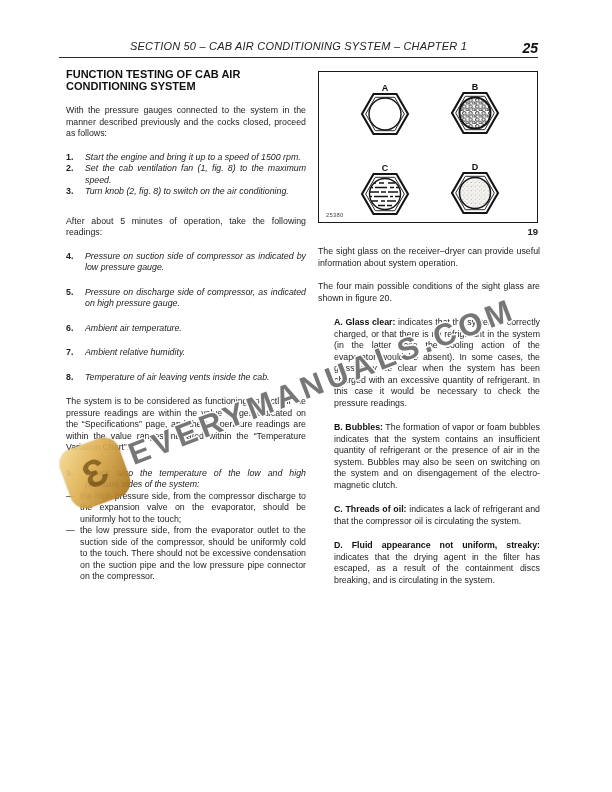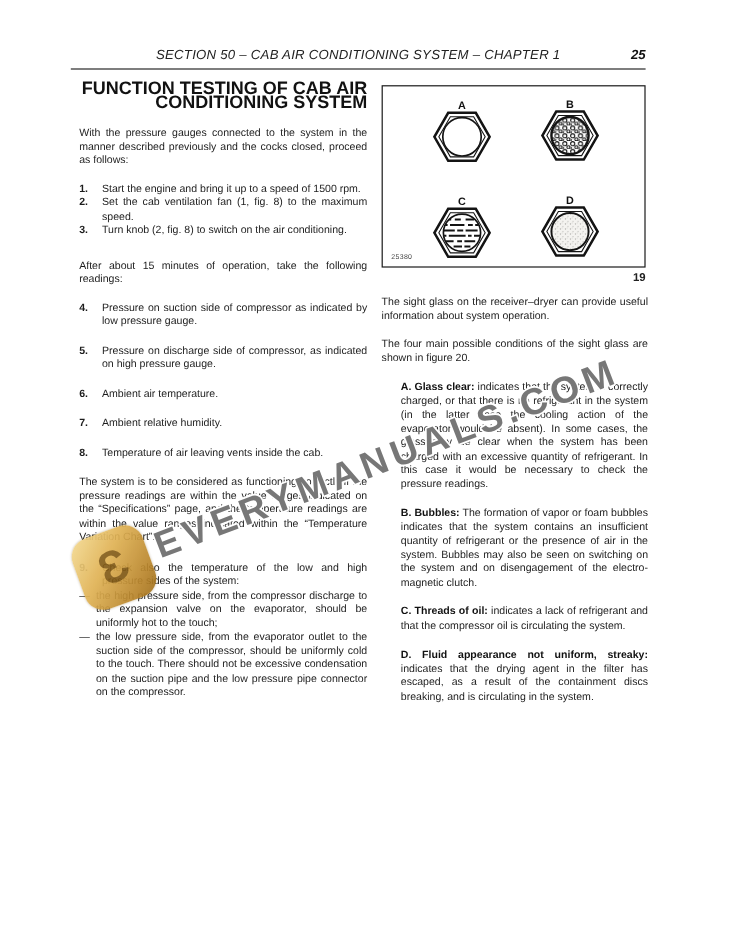--- a/index.html
+++ b/index.html
@@ -8,32 +8,32 @@
     font-family:"Liberation Sans","DejaVu Sans",sans-serif;color:#1c1c1c;
     overflow:hidden;margin:0 auto;
   }
   
   .header-title{
     position:absolute;left:59px;top:40px;width:479px;text-align:center;
     font-style:italic;font-size:11px;letter-spacing:.2px;color:#222;font-weight:500;
   }
   .header-page{
     position:absolute;top:40px;right:74px;font-style:italic;font-weight:bold;
-    font-size:11px;color:#111;
+    font-size:14px;color:#111;
   }
   .header-rule{position:absolute;left:59px;top:57px;width:479px;border-top:1.7px solid #2a2a2a;}
   
   .col{position:absolute;font-size:8.8px;line-height:11.5px;}
   .col-left{left:66px;top:68px;width:240px;}
   .col-right{left:318px;top:246px;width:222px;}
-  h1.doc-title{font-size:15px;line-height:12px;margin:0 0 13px 0;font-weight:bold;color:#111;text-align:right;}
+  h1.doc-title{font-size:11px;line-height:12px;margin:0 0 13px 0;font-weight:bold;color:#111;}
   .para{margin:0 0 12px 0;text-align:justify;}
   .step{display:flex;margin:0;}
   .step .num{flex:none;width:19px;font-weight:bold;}
-  .step .txt{flex:1;text-align:justify;}
+  .step .txt{flex:1;text-align:justify;font-style:italic;}
   .gap13{margin-bottom:13px;}
   .gap18{margin-bottom:18px;}
   .dash-item{display:flex;}
   .dash-item .dash{flex:none;width:14px;}
   .dash-item .txt{flex:1;text-align:justify;}
   .cond{margin:0 0 13px 16px;text-align:justify;}
   .cond b{color:#111;}
   
   .figure-box{
     position:absolute;left:318px;top:71px;width:220px;height:152px;
@@ -89,21 +89,21 @@
       <div class="step">
         <span class="num">2.</span>
         <span class="txt">Set the cab ventilation fan (1, fig. 8) to the maximum speed.</span>
       </div>
       <div class="step">
         <span class="num">3.</span>
         <span class="txt">Turn knob (2, fig. 8) to switch on the air conditioning.</span>
       </div>
     </div>
 
-    <p class="para">After about 15 minutes of operation, take the following readings:</p>
+    <p class="para">After about 5 minutes of operation, take the following readings:</p>
 
     <div class="step gap13">
       <span class="num">4.</span>
       <span class="txt">Pressure on suction side of compressor as indicated by low pressure gauge.</span>
     </div>
     <div class="step gap13">
       <span class="num">5.</span>
       <span class="txt">Pressure on discharge side of compressor, as indicated on high pressure gauge.</span>
     </div>
     <div class="step gap13">

